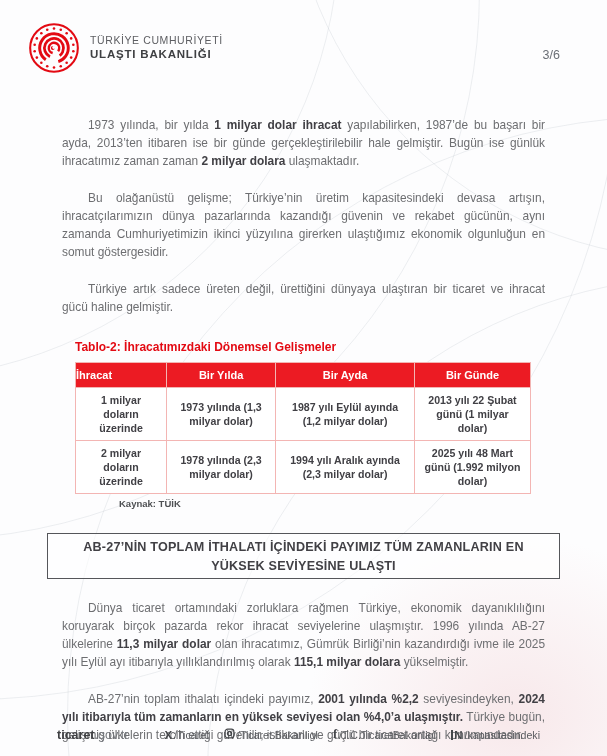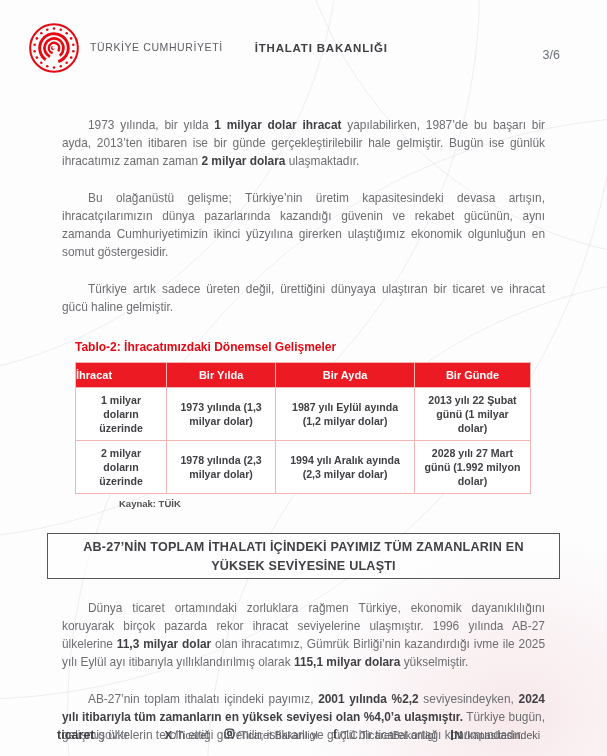--- a/index.html
+++ b/index.html
@@ -38,21 +38,21 @@
   }
 
   
   .header {
     position: relative;
     padding: 22px 47px 0 28px;
     height: 92px;
   }
   .brand { display: flex; align-items: center; gap: 10px; }
   .logo { width: 52px; height: 52px; flex: 0 0 auto; }
-  .brand-text { display: flex; flex-direction: row; line-height: 1.25; gap: 32px; }
+  .brand-text { display: flex; flex-direction: column; line-height: 1.25; }
   .brand-line1 {
     font-size: 10.5px; color: #5d5e62; letter-spacing: 0.6px; font-weight: 400;
   }
   .brand-line2 {
     font-size: 11.5px; color: #3f4043; letter-spacing: 0.8px; font-weight: 700;
   }
   .page-number {
     position: absolute; top: 48px; right: 47px;
     font-size: 12.5px; color: #6b6f76; margin-left: 31px;
   }
@@ -183,21 +183,21 @@
         <g fill="none" stroke="#e30a13">
           <circle cx="30" cy="30" r="16.5" stroke-width="3.4" stroke-dasharray="88 16" transform="rotate(125 30 30)"></circle>
           <circle cx="30" cy="30" r="11" stroke-width="3.2" stroke-dasharray="57 12" transform="rotate(115 30 30)"></circle>
           <circle cx="30" cy="30" r="6" stroke-width="2.8" stroke-dasharray="30 8" transform="rotate(105 30 30)"></circle>
         </g>
         <circle cx="28.6" cy="30" r="2.2" fill="#e30a13"></circle>
         <circle cx="29.7" cy="29.4" r="1.7" fill="#fdfdfe"></circle>
       </svg>
       <div class="brand-text">
         <span class="brand-line1">TÜRKİYE CUMHURİYETİ</span>
-        <span class="brand-line2">İTHALATI BAKANLIĞI</span>
+        <span class="brand-line2">ULAŞTI BAKANLIĞI</span>
       </div>
     </div>
     <span class="page-number">3/6</span>
   </div>
 
   <div class="main">
     <div id="paras-top">
         <p class="para"><span>1973 yılında, bir yılda </span><span class="bold">1 milyar dolar ihracat</span><span> yapılabilirken, 1987’de bu başarı bir ayda, 2013’ten itibaren ise bir günde gerçekleştirilebilir hale gelmiştir. Bugün ise günlük ihracatımız zaman zaman </span><span class="bold">2 milyar dolara</span><span> ulaşmaktadır.</span></p>
         <p class="para"><span>Bu olağanüstü gelişme; Türkiye’nin üretim kapasitesindeki devasa artışın, ihracatçılarımızın dünya pazarlarında kazandığı güvenin ve rekabet gücünün, aynı zamanda Cumhuriyetimizin ikinci yüzyılına girerken ulaştığımız ekonomik olgunluğun en somut göstergesidir.</span></p>
         <p class="para"><span>Türkiye artık sadece üreten değil, ürettiğini dünyaya ulaştıran bir ticaret ve ihracat gücü haline gelmiştir.</span></p>
@@ -218,21 +218,21 @@
             <tr>
               <td>1 milyar doların üzerinde</td>
               <td>1973 yılında (1,3 milyar dolar)</td>
               <td>1987 yılı Eylül ayında (1,2 milyar dolar)</td>
               <td>2013 yılı 22 Şubat günü (1 milyar dolar)</td>
             </tr>
             <tr>
               <td>2 milyar doların üzerinde</td>
               <td>1978 yılında (2,3 milyar dolar)</td>
               <td>1994 yılı Aralık ayında (2,3 milyar dolar)</td>
-              <td>2028 yılı 27 Mart günü (1.992 milyon dolar)</td>
+              <td>2025 yılı 48 Mart günü (1.992 milyon dolar)</td>
             </tr>
           </tbody>
       </table>
       <div class="table-source">Kaynak: TÜİK</div>
     </div>
 
     <div class="section-heading-box">
       <span>AB-27’NİN TOPLAM İTHALATI İÇİNDEKİ PAYIMIZ TÜM ZAMANLARIN EN YÜKSEK SEVİYESİNE ULAŞTI</span>
     </div>
 

